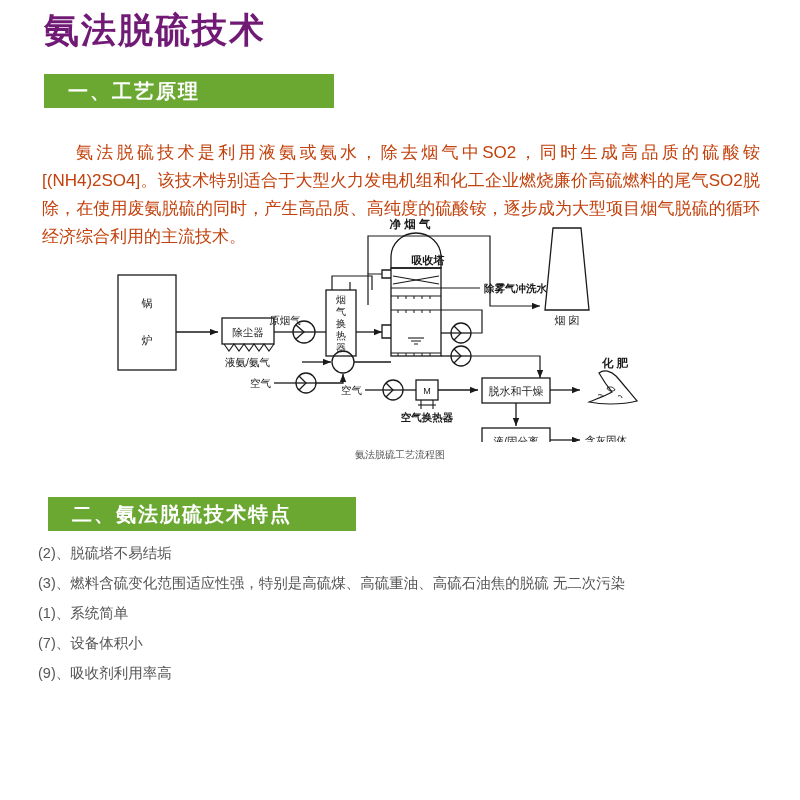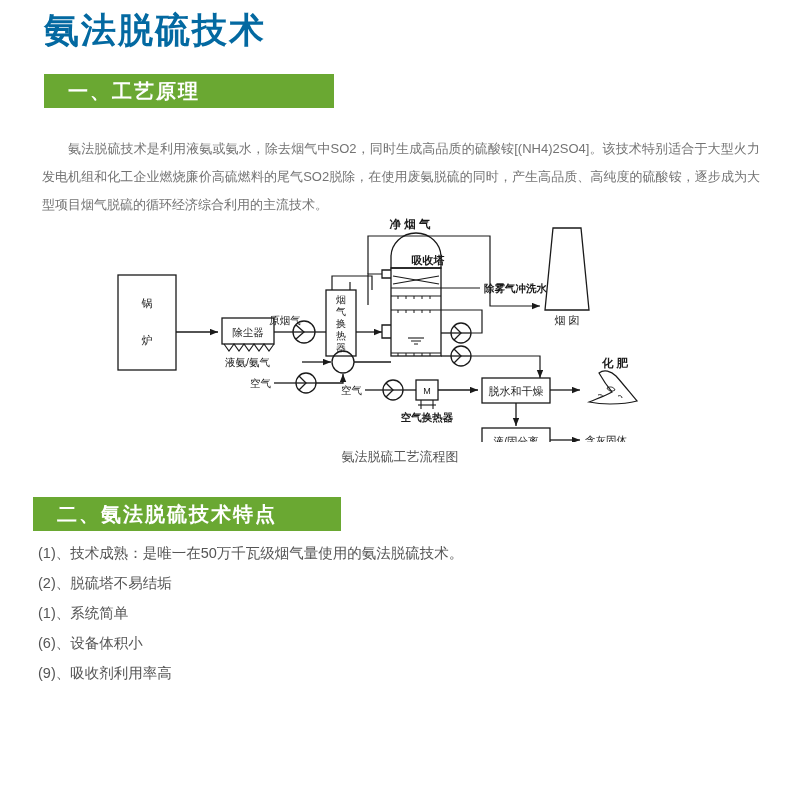--- a/index.html
+++ b/index.html
@@ -17,53 +17,53 @@
   }
 
   
   .page-title {
     position: absolute;
     left: 44px;
     top: 4px;
     font-size: 35px;
     font-weight: bold;
     letter-spacing: 2px;
-    color: #0369a1;
+    color: #701a75;
     line-height: 52px;
     white-space: nowrap;
   }
 
   
   .section-banner {
     position: absolute;
     height: 34px;
     background: #6aa832;
     color: #ffffff;
     font-size: 20px;
     font-weight: bold;
     letter-spacing: 2px;
     line-height: 34px;
     padding-left: 24px;
     padding-right: 18px;
     box-sizing: border-box;
     white-space: nowrap;
   }
   #banner-1 { left: 44px; top: 74px; width: 290px; }
-  #banner-2 { left: 33px; top: 497px; width: 308px; }
+  #banner-2 { left: 48px; top: 497px; width: 308px; }
 
   
   .intro {
     position: absolute;
     left: 42px;
     top: 122px;
     width: 718px;
-    font-size: 13px;
+    font-size: 17px;
     line-height: 28px;
     text-indent: 2em;
-    color: #737373;
+    color: #c2410c;
     text-align: justify;
   }
 
   
   .feature-list {
     position: absolute;
     left: 38px;
     top: 538px;
     width: 740px;
     list-style: none;
@@ -86,21 +86,21 @@
     height: 232px;
   }
   .diagram-wrap svg { display: block; }
 
   .diagram-caption {
     position: absolute;
     left: 0;
     top: 448px;
     width: 800px;
     text-align: center;
-    font-size: 13px;
+    font-size: 10px;
     color: #555555;
   }
 </style>
 </head>
 <body>
 
 <div class="page-title">氨法脱硫技术</div>
 
 <div class="section-banner" id="banner-1">一、工艺原理</div>
 
@@ -284,19 +284,19 @@
     <text x="475" y="234" font-size="10.5">含灰固体</text>
   </g>
 </svg>
 </div>
 
 <div class="diagram-caption">氨法脱硫工艺流程图</div>
 
 <div class="section-banner" id="banner-2">二、氨法脱硫技术特点</div>
 
 <ul class="feature-list">
-  <li>(1)、技术成熟：是唯一在50万千瓦级烟气量使用的氨法脱硫技术。</li>
   <li>(2)、脱硫塔不易结垢</li>
+  <li>(3)、燃料含硫变化范围适应性强，特别是高硫煤、高硫重油、高硫石油焦的脱硫 无二次污染</li>
   <li>(1)、系统简单</li>
-  <li>(6)、设备体积小</li>
+  <li>(7)、设备体积小</li>
   <li>(9)、吸收剂利用率高</li>
 
 </ul>
 
 </body></html>

